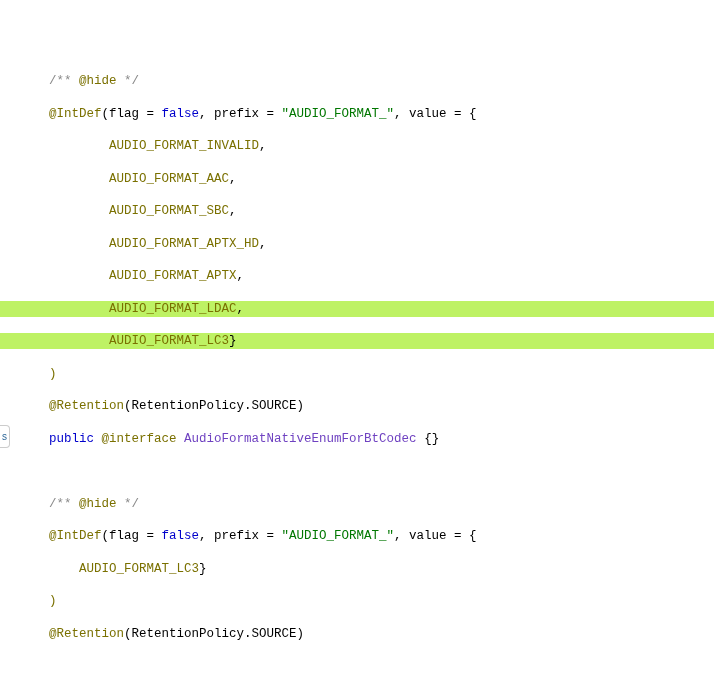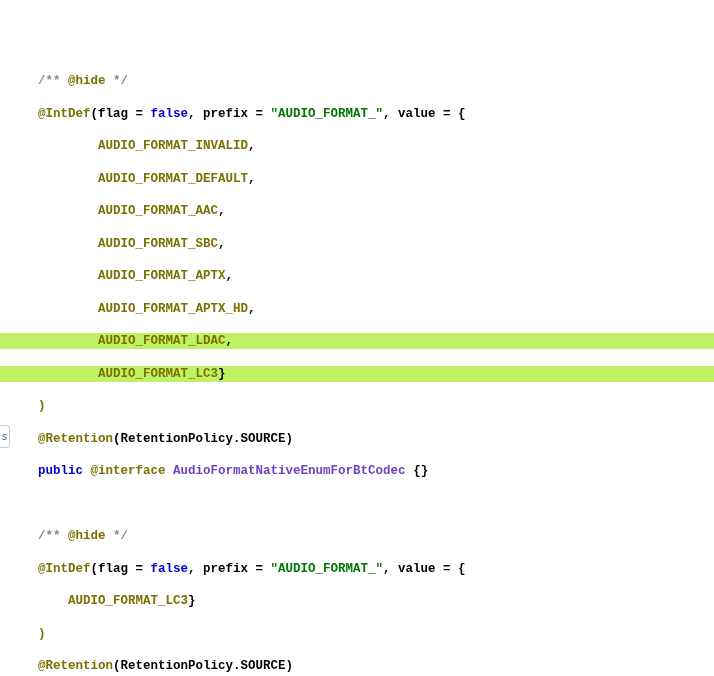--- a/index.html
+++ b/index.html
@@ -6,21 +6,21 @@
   body {
     font-family: 'Courier New', Consolas, Monaco, monospace;
     font-size: 12.5px;
     line-height: 1.3;
     background: #fff;
     color: #000;
     white-space: pre;
     padding: 8px 0 8px 0;
     width: 714px;
   }
-  .line { padding-left: 8px; font-weight: bold; }
+  .line { padding-left: 19px; }
   .hl-full { background: #bef264; display: block; }
   .comment { color: #888888; }
   .ann { color: #7a7000; }
   .attr { color: #7a7000; }
   .str { color: #007700; }
   .kw { color: #0000cc; margin-top: 35px; }
   .type { color: #6f42c1; }
   .side-tab {
     position: absolute;
     left: 0;
@@ -37,25 +37,24 @@
   .code-block { position: relative; }
 </style>
 </head>
 <body>
 
 
 <div class="code-block">
 <div class="line"><span class="comment">    /** </span><span class="ann">@hide</span><span class="comment"> */</span></div>
 <div class="line"><span class="ann">    @IntDef</span>(flag = <span class="kw">false</span>, prefix = <span class="str">"AUDIO_FORMAT_"</span>, value = {</div>
 <div class="line"><span class="attr">            AUDIO_FORMAT_INVALID</span>,</div>
-<div class="line"><span class="attr">            AUDIO_FORMAT_DEFAULT</span>,</div>
 <div class="line"><span class="attr">            AUDIO_FORMAT_AAC</span>,</div>
 <div class="line"><span class="attr">            AUDIO_FORMAT_SBC</span>,</div>
+<div class="line"><span class="attr">            AUDIO_FORMAT_APTX_HD</span>,</div>
 <div class="line"><span class="attr">            AUDIO_FORMAT_APTX</span>,</div>
-<div class="line"><span class="attr">            AUDIO_FORMAT_APTX_HD</span>,</div>
 <div class="line hl-full"><span class="attr">            AUDIO_FORMAT_LDAC</span>,</div>
 <div class="line hl-full"><span class="attr">            AUDIO_FORMAT_LC3</span>}</div>
 <div class="line"><span class="ann">    )</span></div>
 <div class="line"><span class="ann">    @Retention</span>(RetentionPolicy.SOURCE)</div>
 <div class="line">    <span class="kw">public</span> <span class="ann">@interface</span> <span class="type">AudioFormatNativeEnumForBtCodec</span> {}</div>
 <div class="line"> </div>
 <div class="line"><span class="comment">    /** </span><span class="ann">@hide</span><span class="comment"> */</span></div>
 <div class="line"><span class="ann">    @IntDef</span>(flag = <span class="kw">false</span>, prefix = <span class="str">"AUDIO_FORMAT_"</span>, value = {</div>
 <div class="line"><span class="attr">        AUDIO_FORMAT_LC3</span>}</div>
 <div class="line"><span class="ann">    )</span></div>

